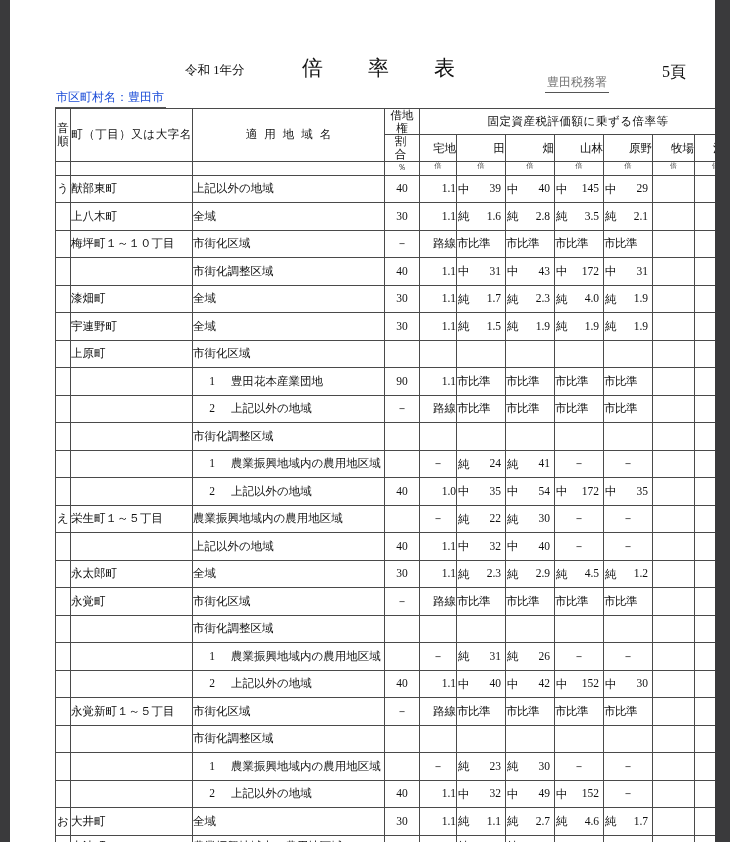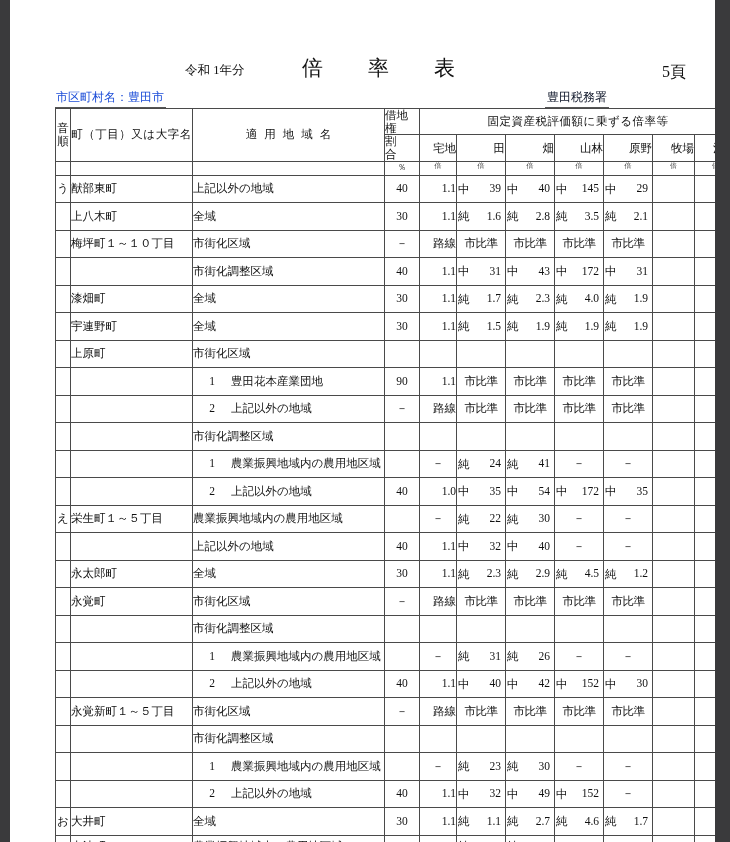--- a/index.html
+++ b/index.html
@@ -39,22 +39,22 @@
     white-space: nowrap;
   }
   .muni {
     position: absolute; left: 45px; top: 89px;
     font-size: 12px; color: #1d4ed8;
     border-bottom: 1px solid #555;
     padding: 0 2px 1px 1px;
     white-space: nowrap;
   }
   .office {
-    position: absolute; left: 535px; top: 89px;
-    font-size: 12px; color: #0f172a;
+    position: absolute; left: 535px; top: 74px;
+    font-size: 12px; color: #737373;
     border-bottom: 1px solid #555;
     padding: 0 2px 1px 2px;
     white-space: nowrap;
   }
 
   
   table.rate {
     position: absolute;
     left: 45px; top: 108px;
     width: 632px;
@@ -89,21 +89,21 @@
   th.areahead {
     width: 192px;
     text-align: center;
     font-size: 12.5px;
     letter-spacing: 7px;
     text-indent: 7px;
     margin-top: 40px;
   }
   th.ratiohead {
     width: 35px;
-    text-align: left;
+    text-align: center;
     font-size: 8.5px;
     line-height: 1.25;
     padding: 1px 0;
   }
   th.ratiohead span { display: block; }
   th.ratiohead .sp { letter-spacing: 3px; }
   th.groupend {
     text-align: center;
     font-size: 12px;
     letter-spacing: 0.5px;
@@ -182,21 +182,21 @@
   td.val .amt {
     display: block;
     text-align: right;
     padding-right: 4px;
   }
   td.val.dash, td.ratio.dash, td.taku.dash {
     text-align: center;
     padding-right: 0;
   }
   td.val.hijun {
-    text-align: center;
+    text-align: left;
     padding: 0;
     letter-spacing: -0.5px;
   }
   td.empty { }
 
   
   tr.last td { height: 22px; }
 </style>
 </head>
 <body>

